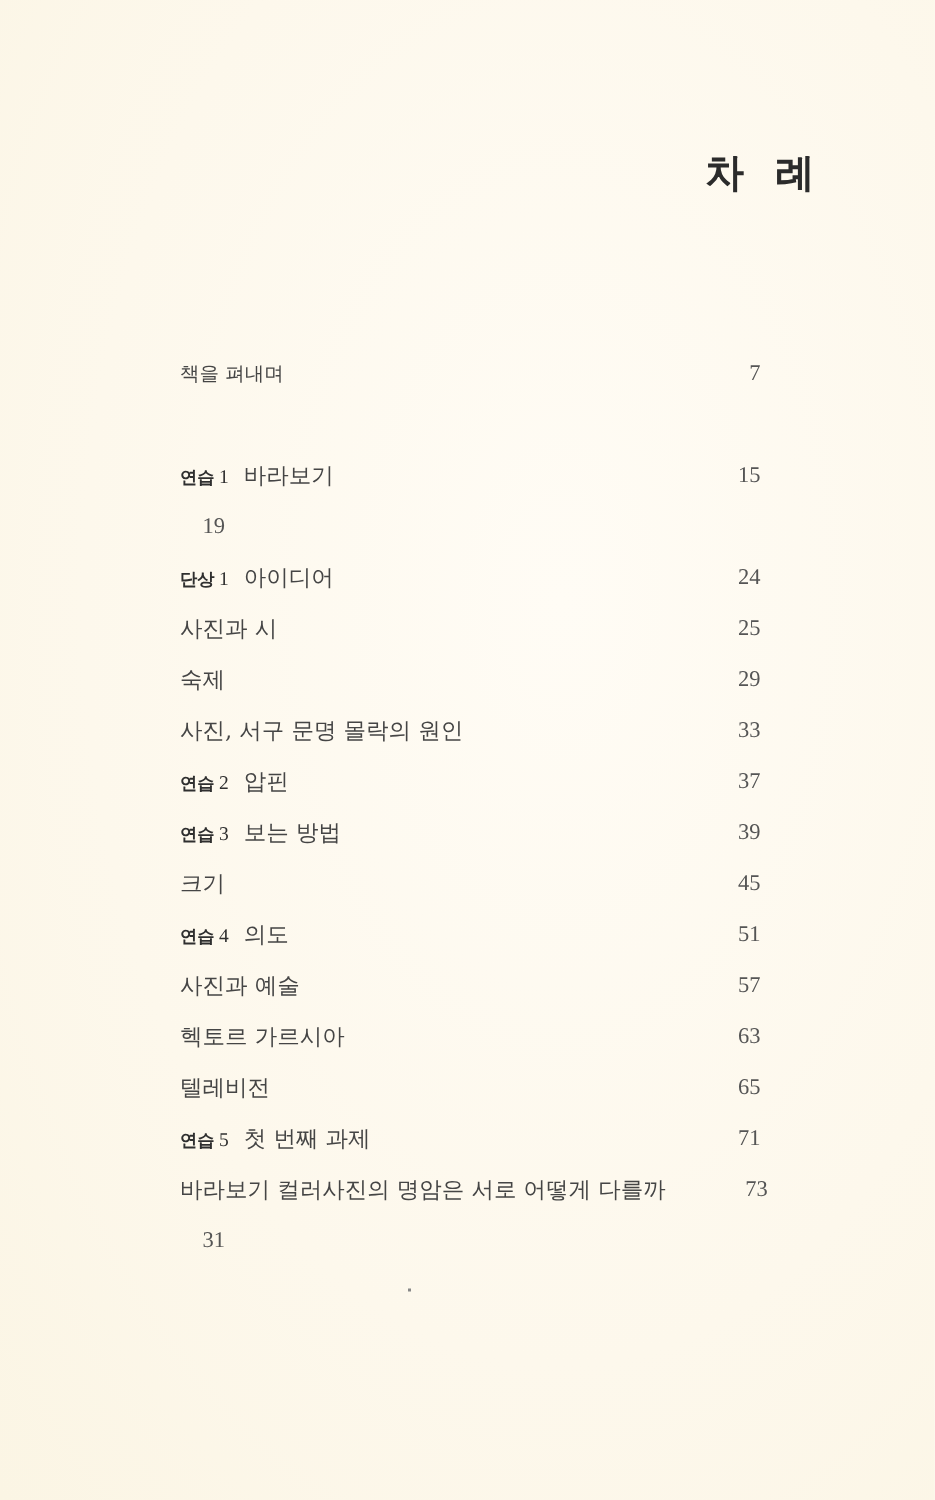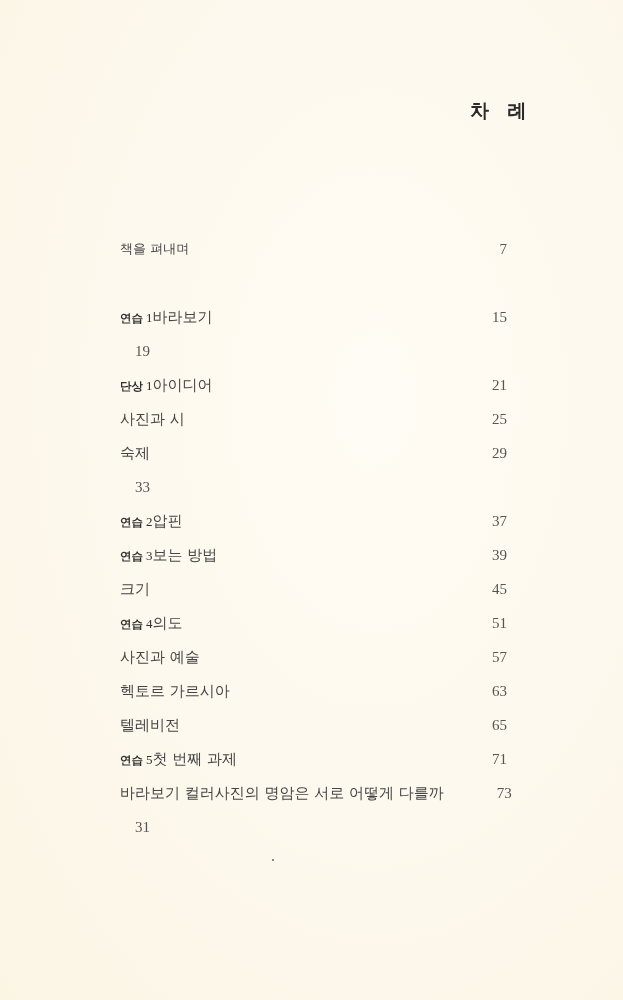--- a/index.html
+++ b/index.html
@@ -15,21 +15,21 @@
       overflow: hidden;
       font-family: "DejaVu Serif", "Liberation Serif", serif;
       color: #3a3a3a;
     }
     .page-title {
       position: absolute;
       left: 470px;
       top: 98px;
       font-family: "DejaVu Sans", sans-serif;
       font-weight: bold;
-      font-size: 19px;
+      font-size: 26px;
       letter-spacing: 6px;
       color: #2b2b2b;
     }
     .toc {
       position: absolute;
       left: 120px;
       width: 387px;
       top: 0;
     }
     .toc-row {
@@ -50,20 +50,21 @@
       white-space: nowrap;
     }
     .entry-text.small {
       font-size: 13px;
     }
     .entry-label {
       font-family: "DejaVu Sans", sans-serif;
       font-weight: bold;
       font-size: 11.5px;
       color: #2f2f2f;
+      margin-right: 10px;
       letter-spacing: 0px;
     }
     .entry-label .num {
       font-family: "Liberation Serif", serif;
       font-weight: normal;
       font-size: 13px;
       margin-left: 3px;
     }
     .page-num {
       font-family: "Liberation Serif", serif;
@@ -105,38 +106,41 @@
 
   <div class="toc-row" style="top:339px">
     <span class="page-num">19</span>
   </div>
 
   <div class="toc-row" style="top:373px">
     <span class="entry-text">
       <span class="entry-label"><span>단상</span><span class="num">1</span></span>
       <span>아이디어</span>
     </span>
-    <span class="page-num">21</span>
+    <span class="page-num">24</span>
   </div>
 
   <div class="toc-row" style="top:407px">
     <span class="entry-text">
       <span>사진과 시</span>
     </span>
     <span class="page-num">25</span>
   </div>
 
   <div class="toc-row" style="top:441px">
     <span class="entry-text">
       <span>숙제</span>
     </span>
     <span class="page-num">29</span>
   </div>
 
   <div class="toc-row" style="top:475px">
+    <span class="entry-text">
+      <span>사진, 서구 문명 몰락의 원인</span>
+    </span>
     <span class="page-num">33</span>
   </div>
 
   <div class="toc-row" style="top:509px">
     <span class="entry-text">
       <span class="entry-label"><span>연습</span><span class="num">2</span></span>
       <span>압핀</span>
     </span>
     <span class="page-num">37</span>
   </div>

